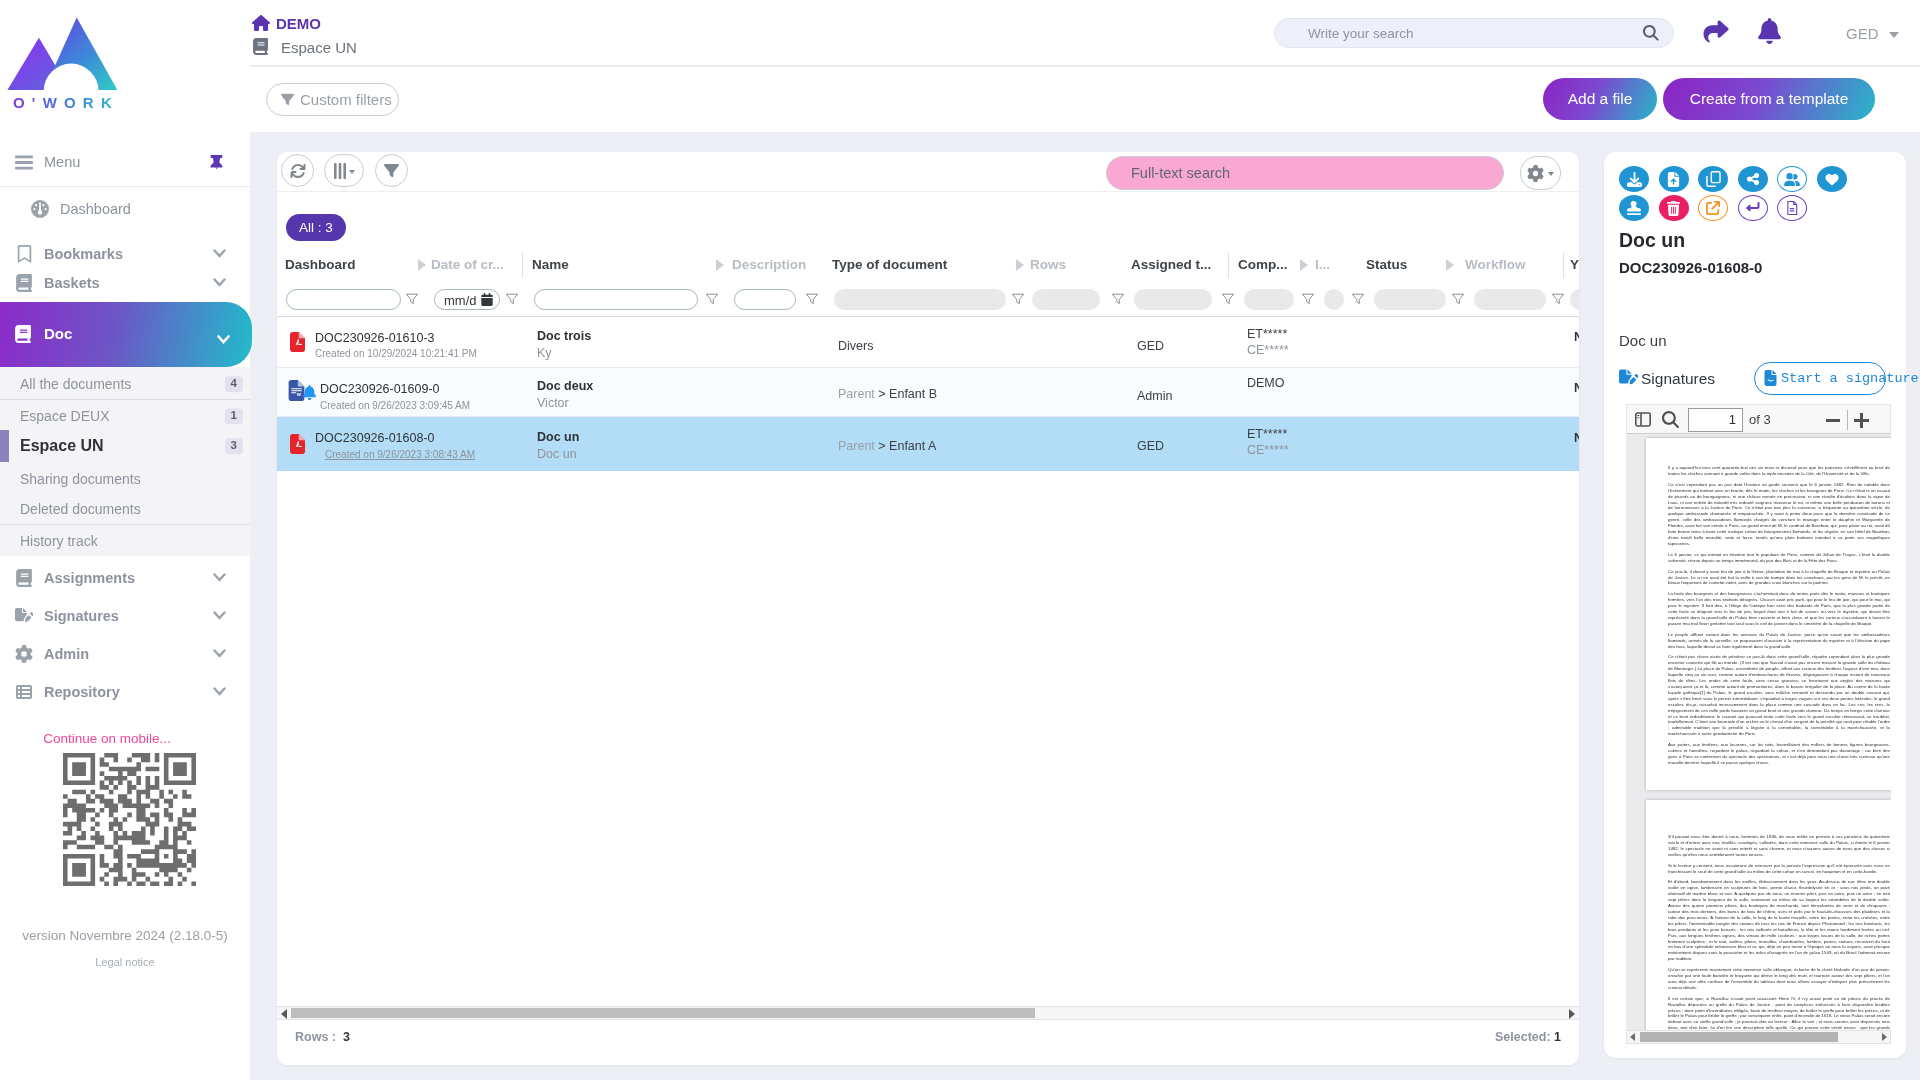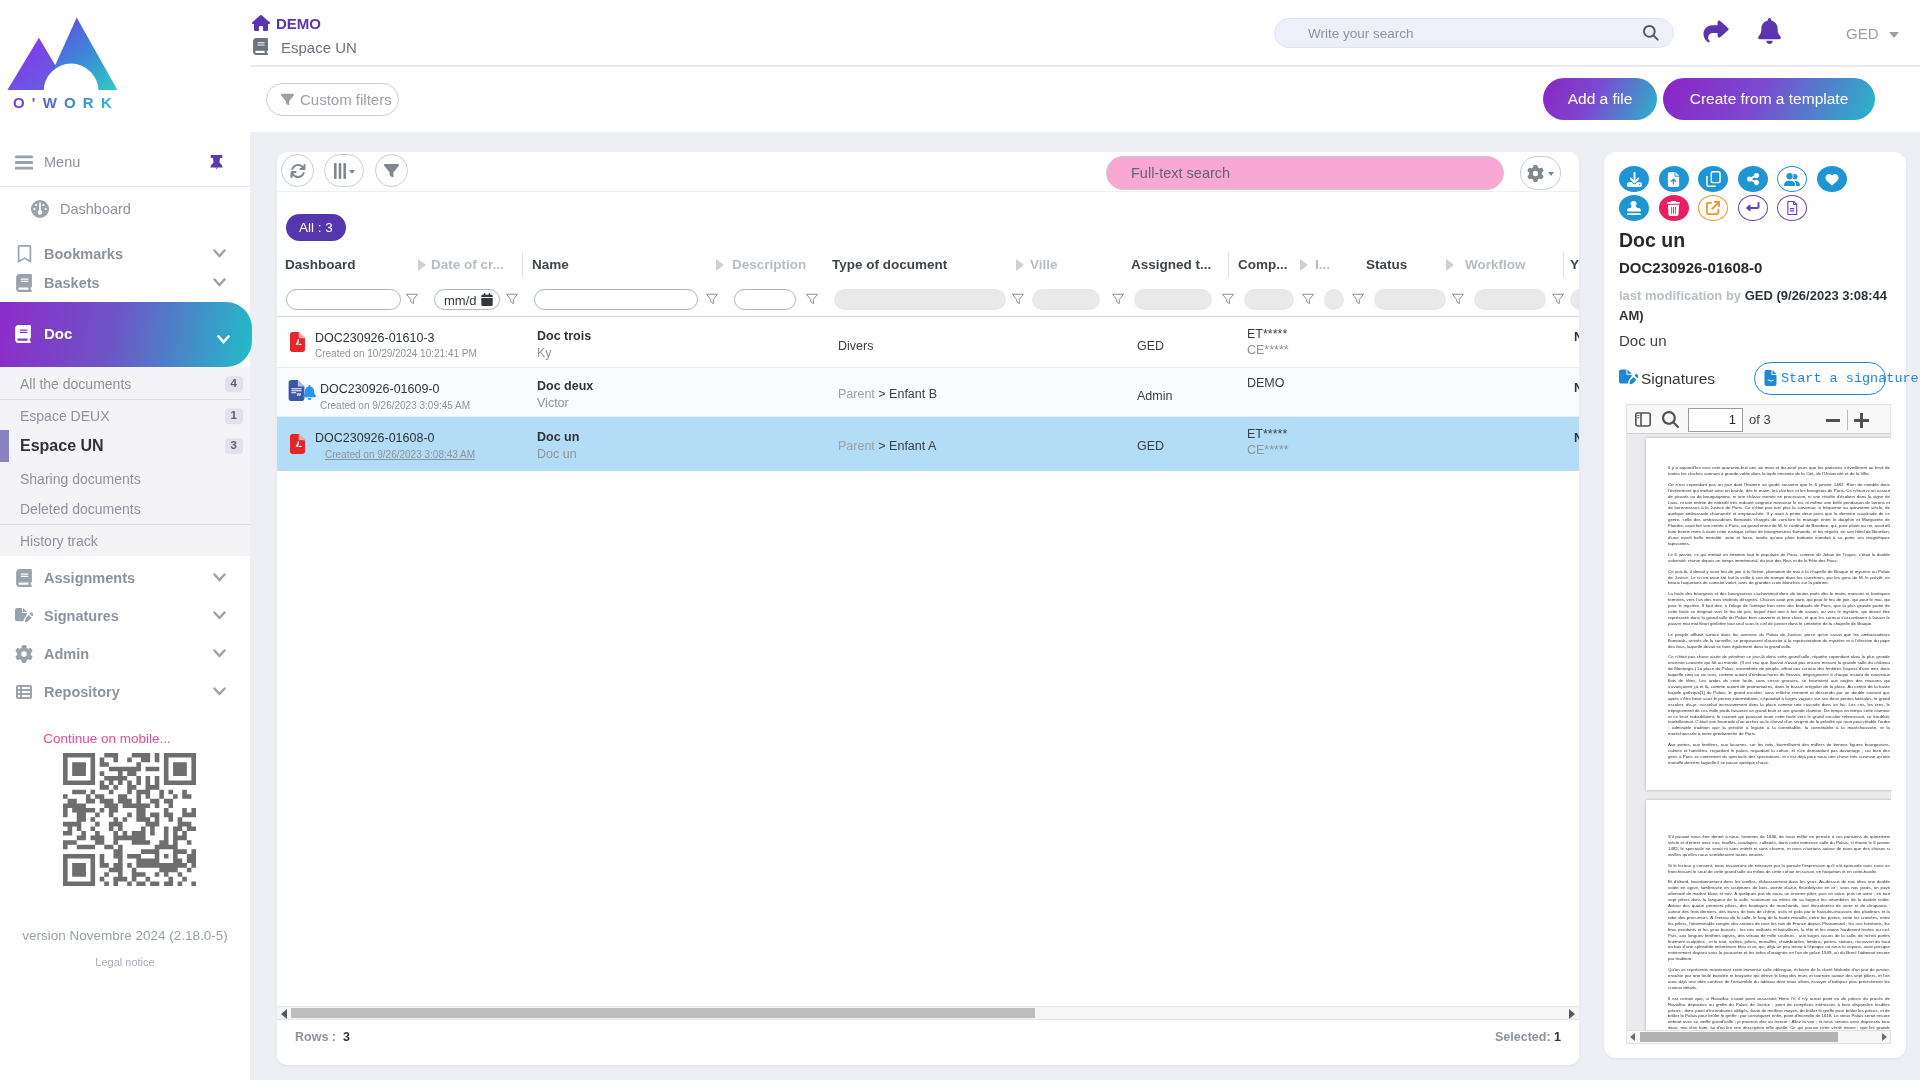--- a/index.html
+++ b/index.html
@@ -306,21 +306,21 @@
   <div class="hdark" style="left:8px;">Dashboard</div>
   <div class="scaret" style="left:141px;"></div>
   <div class="hgray" style="left:154px;">Date of cr...</div>
   <div class="abs" style="left:245px;top:100px;height:26px;border-left:1px solid #dde1e5;"></div>
   <div class="abs" style="left:951px;top:100px;height:26px;border-left:1px solid #dde1e5;"></div>
   <div class="hdark" style="left:255px;">Name</div>
   <div class="scaret" style="left:439px;"></div>
   <div class="hgray" style="left:455px;">Description</div>
   <div class="hdark" style="left:555px;">Type of document</div>
   <div class="scaret" style="left:739px;"></div>
-  <div class="hgray" style="left:753px;">Ville</div>
+  <div class="hgray" style="left:753px;">Rows</div>
   <div class="hdark" style="left:854px;">Assigned t...</div>
   <div class="hdark" style="left:961px;">Comp...</div>
   <div class="scaret" style="left:1023px;"></div>
   <div class="hgray" style="left:1038px;">I...</div>
   <div class="hdark" style="left:1089px;">Status</div>
   <div class="scaret" style="left:1169px;"></div>
   <div class="hgray" style="left:1188px;">Workflow</div>
   <div class="abs" style="left:1286px;top:100px;height:26px;border-left:1px solid #dde1e5;"></div>
   <div class="hdark" style="left:1293px;">Y</div>
 
@@ -502,21 +502,20 @@
         <g fill="none" stroke="#6a3fc0" stroke-width="40">
           <path d="M40 20h220l104 104v368H40z" stroke-linejoin="round"></path>
           <path d="M250 20v110h110" stroke-linejoin="round"></path>
           <path d="M110 280h164M110 360h164"></path>
         </g>
       </svg>
     </div>
 
   <div class="abs" style="left:15px;top:77px;font-size:19.5px;font-weight:700;color:#26292e;">Doc un</div>
   <div class="abs" style="left:15px;top:107px;font-size:15px;font-weight:700;color:#26292e;">DOC230926-01608-0</div>
-  <div class="abs" style="left:15px;top:134px;width:276px;font-size:13px;font-weight:700;color:#2e3338;line-height:20px;"><span style="color:#b9bec6;">last modification by</span> GED (9/26/2023 3:08:44 AM)</div>
   <div class="abs" style="left:15px;top:180px;font-size:15px;color:#3a3f45;">Doc un</div>
 
   <svg class="abs" style="left:15px;top:217px;" width="19" height="18" viewBox="0 0 576 512">
       <path fill="#1e87d8" d="M0 64C0 28.7 28.7 0 64 0h160v128c0 17.7 14.3 32 32 32h128v38.6L310.6 311.7c-9.2 9.2-15.9 20.6-19.5 33.1l-14.6 51.1c-2.8 9.7-3.1 19.6-1.3 29.1H64c-35.3 0-64-28.7-64-64V64zm384 64H256V0l128 128zm165.8 19.7 34.5 34.5c14 14 14 36.7 0 50.8l-29.4 29.4-85.4-85.3 29.4-29.4c14.1-14 36.8-14 50.9 0zM331.1 335.1 441.7 224.4l85.4 85.3-110.7 110.7c-4.3 4.3-9.6 7.4-15.4 9.1l-51.1 14.6c-8.4 2.4-17.4.1-23.6-6.1s-8.5-15.2-6.1-23.6l14.6-51.1c1.7-5.8 4.8-11.1 9.1-15.4z"></path>
     </svg>
   <div class="abs" style="left:37px;top:218px;font-size:15.5px;color:#33383e;">Signatures</div>
   <div class="abs" style="left:150px;top:210px;width:132px;height:33px;border:1.5px solid #1e87d8;border-radius:17px;background:#fff;font-family:Liberation Mono, monospace;">
     <svg class="abs" style="left:9px;top:7px;" width="13" height="16" viewBox="0 0 384 512">
         <path fill="#1e87d8" d="M64 0C28.7 0 0 28.7 0 64v384c0 35.3 28.7 64 64 64h256c35.3 0 64-28.7 64-64V160H256c-17.7 0-32-14.3-32-32V0H64zm192 0v128h128L256 0zM96 320c0-8.8 7.2-16 16-16 22 0 42.3 7 58.4 14 14.7 6.3 30.9 15 45.6 15 14 0 29.1-8.1 42.4-15.1 5.1-2.7 10.4-5.4 15.6-7.6 8.1-3.4 17.5.4 20.9 8.6s-.4 17.5-8.6 20.9c-3.8 1.6-8.2 3.9-13.2 6.5-12.6 6.7-33.5 18.7-57.1 18.7-22 0-42.3-9-58.4-16-14.7-6.3-28.9-13-45.6-13-8.8 0-16-7.2-16-16z"></path>
       </svg>

